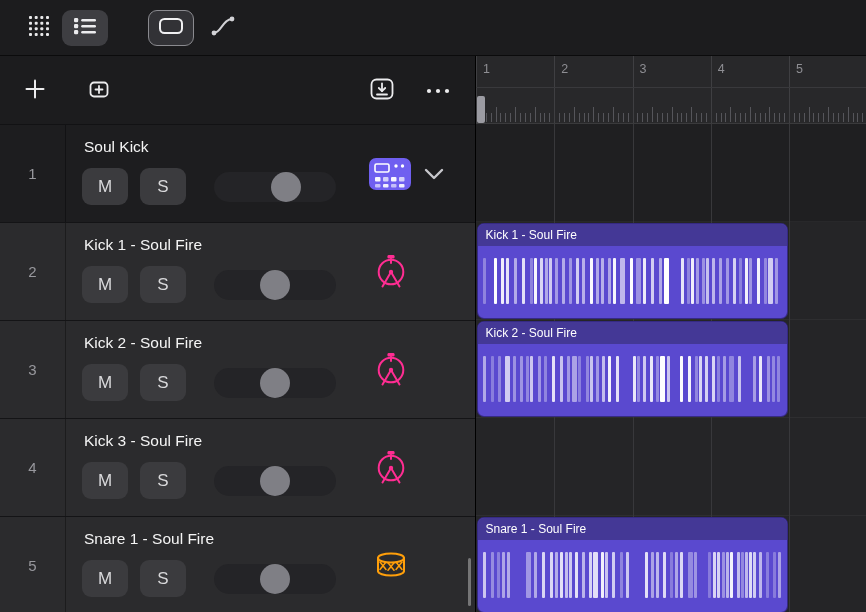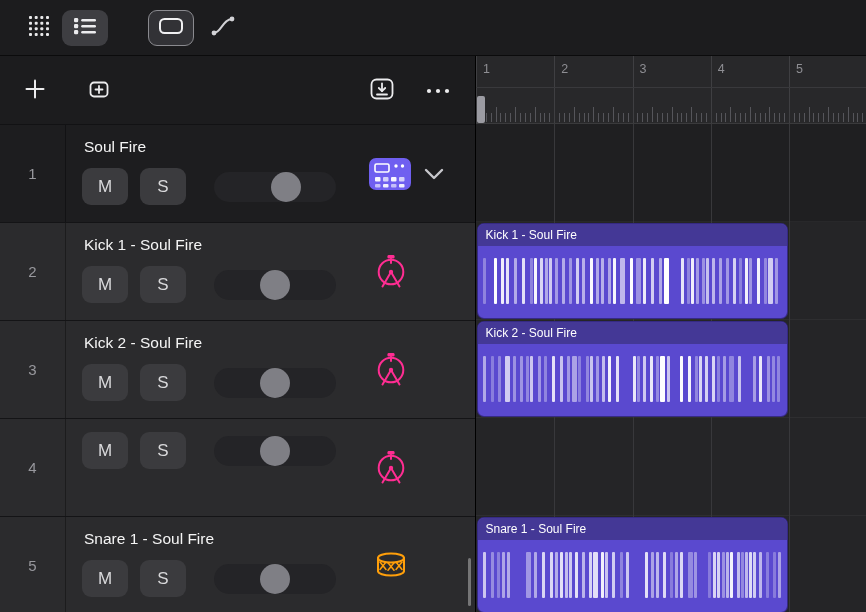--- a/index.html
+++ b/index.html
@@ -143,21 +143,21 @@
                   <circle cx="13" cy="4" r="2.1"></circle>
                   <circle cx="22" cy="4" r="2.1"></circle>
                 </svg></span>
           </button>
         </div>
       </div>
       <div id="track-rows">
           <div class="track-row dimmed">
     <div class="row-num">1</div>
     <div class="row-main">
-      <div class="row-name">Soul Fire</div>
+      <div class="row-name">Soul Kick</div>
       <div class="row-controls">
         <button class="ms-btn">M</button>
         <button class="ms-btn">S</button>
         <div class="slider">
           <div class="knob" style="left: 57px;"></div>
         </div>
       </div>
     </div>
     <div class="row-icon machine">
               <svg width="44" height="34" viewBox="0 0 44 34">
@@ -225,20 +225,21 @@
      <circle cx="19" cy="19" r="2.2" fill="#ff2d92" stroke="none"></circle>
      <path d="M19 19 L10.5 33.5"></path>
                 <path d="M19 19 L27.5 33.5"></path>
    </svg>
             </div>
 
   </div>
           <div class="track-row">
     <div class="row-num">4</div>
     <div class="row-main">
+      <div class="row-name">Kick 3 - Soul Fire</div>
       <div class="row-controls">
         <button class="ms-btn">M</button>
         <button class="ms-btn">S</button>
         <div class="slider">
           <div class="knob" style="left: 46px;"></div>
         </div>
       </div>
     </div>
     <div class="row-icon drum">
               <svg width="38" height="38" viewBox="0 0 38 38" fill="none" stroke="#ff2d92" stroke-width="2" stroke-linecap="round">

